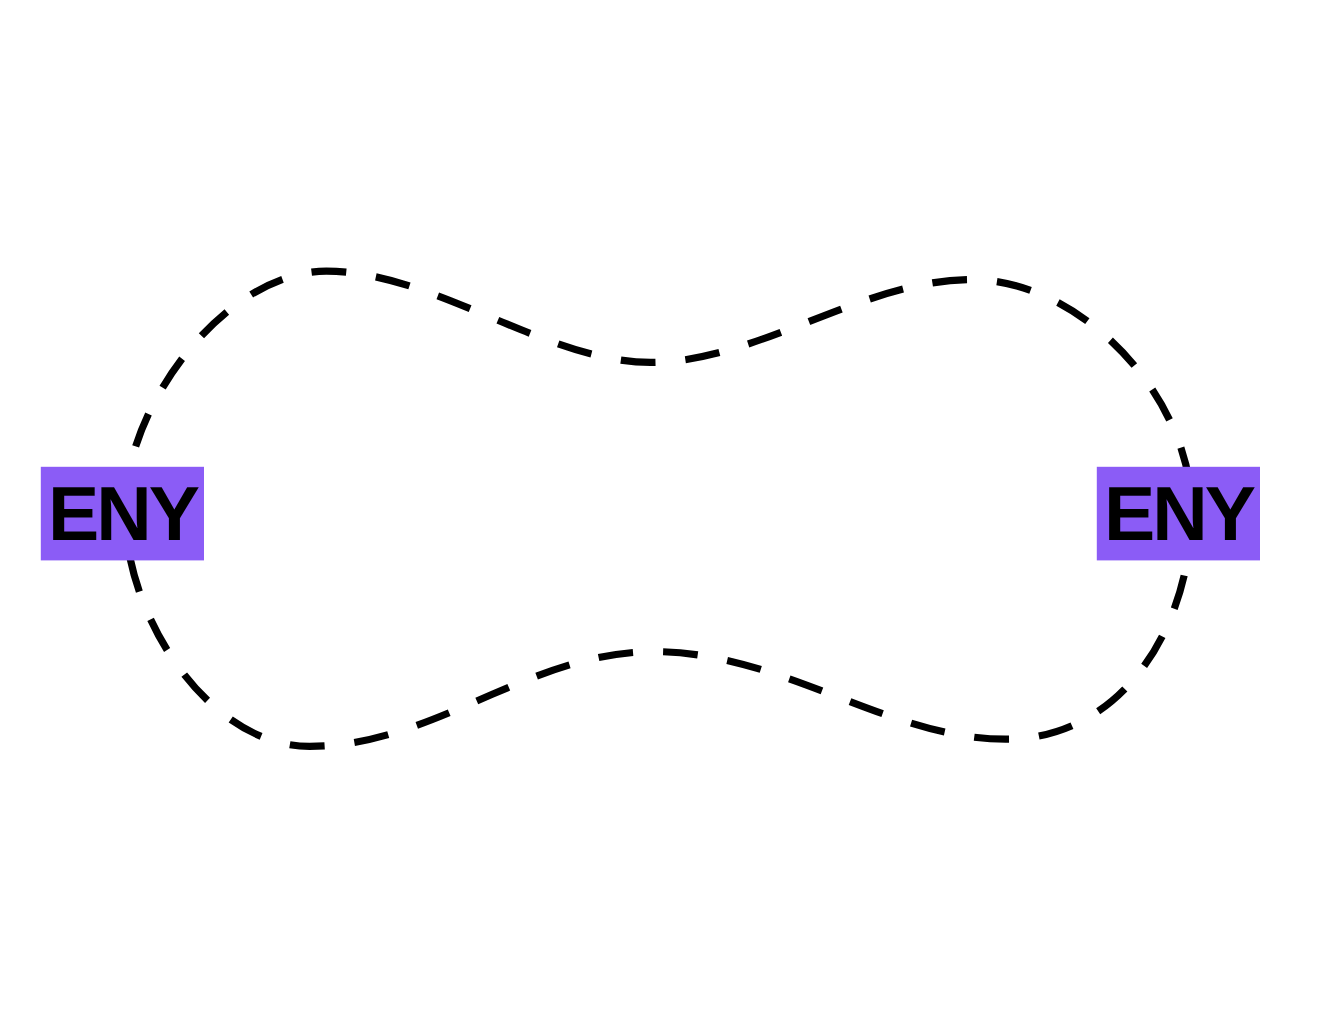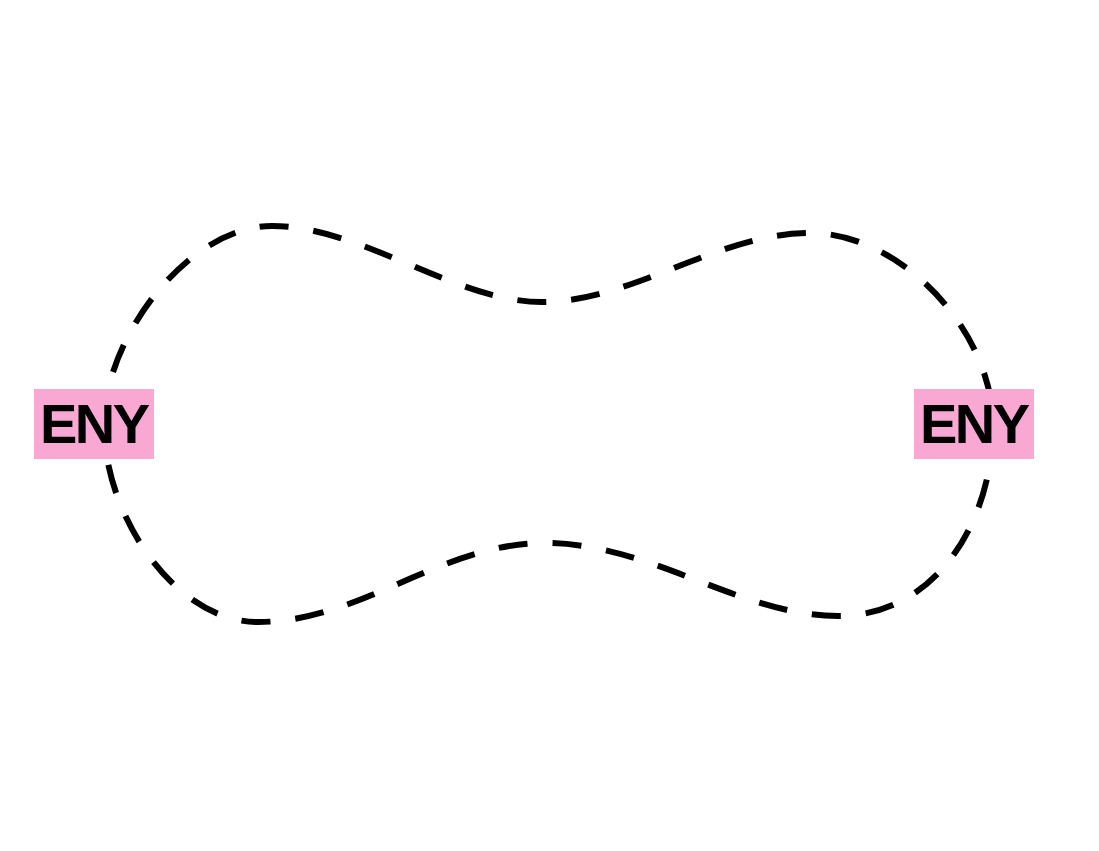--- a/index.html
+++ b/index.html
@@ -25,25 +25,25 @@
     position: absolute;
     left: 0;
     top: 0;
     width: 1099px;
     height: 851px;
     display: block;
   }
   .region-label {
     position: absolute;
     font-weight: bold;
-    font-size: 56px;
+    font-size: 64px;
     line-height: 1;
     letter-spacing: -2.5px;
     color: #000000;
-    background: #f9a8d4;
+    background: #8b5cf6;
     padding: 7px 6px;
     white-space: nowrap;
     user-select: none;
   }
   .region-label.left {
     left: 34px;
     top: 389px;
   }
   .region-label.right {
     left: 914px;

